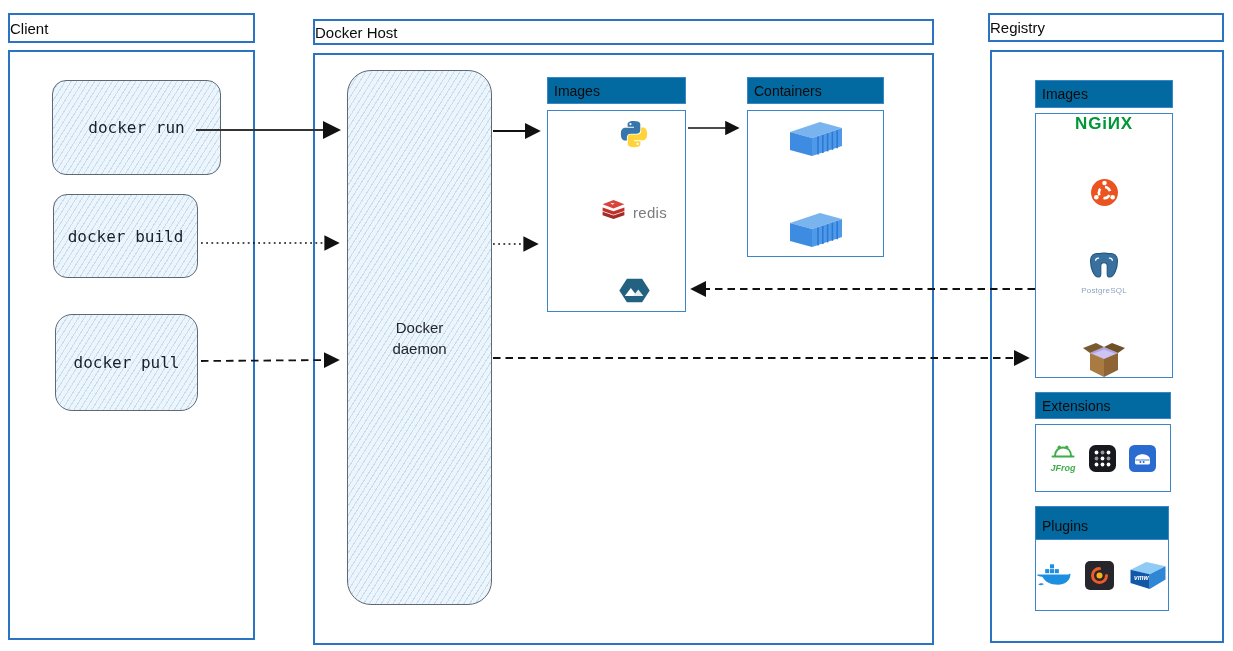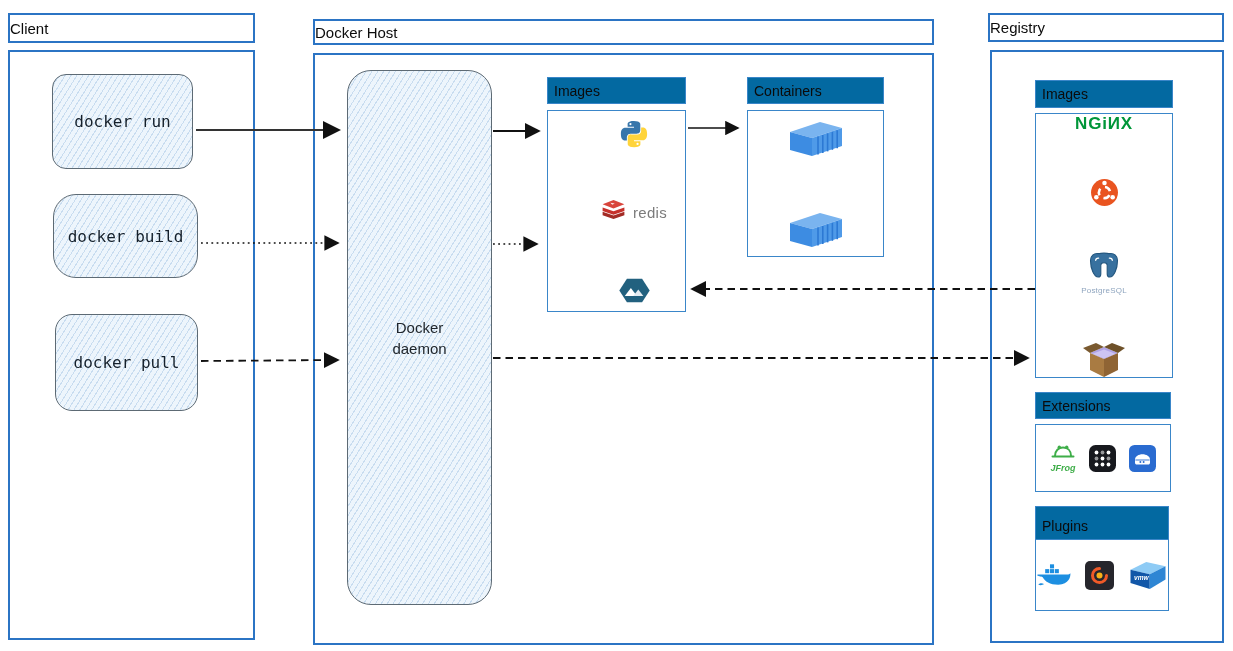--- a/index.html
+++ b/index.html
@@ -61,24 +61,24 @@
   #arrows{position:absolute;left:0;top:0;z-index:9;pointer-events:none;}
 </style>
 </head>
 <body>
 
 <div class="frame-header" style="left:8px;top:13px;width:247px;height:30px;">
   <span>Client</span>
 </div>
 <div class="frame-body" style="left:8px;top:50px;width:247px;height:590px;"></div>
 
-<div class="sketch" style="left:52px;top:74px;width:141px;height:95px;">
+<div class="sketch" style="left:52px;top:80px;width:169px;height:95px;">
   <span class="cmd-label">docker run</span>
 </div>
-<div class="sketch" style="left:53px;top:194px;width:145px;height:84px;border-radius:23px;">
+<div class="sketch" style="left:53px;top:194px;width:145px;height:84px;">
   <span class="cmd-label">docker build</span>
 </div>
 <div class="sketch" style="left:55px;top:314px;width:143px;height:97px;border-radius:17px;">
   <span class="cmd-label">docker pull</span>
 </div>
 
 <div class="frame-header" style="left:313px;top:11px;width:621px;height:26px;margin-top:8px;">
   <span>Docker Host</span>
 </div>
 <div class="frame-body" style="left:313px;top:53px;width:621px;height:592px;"></div>

